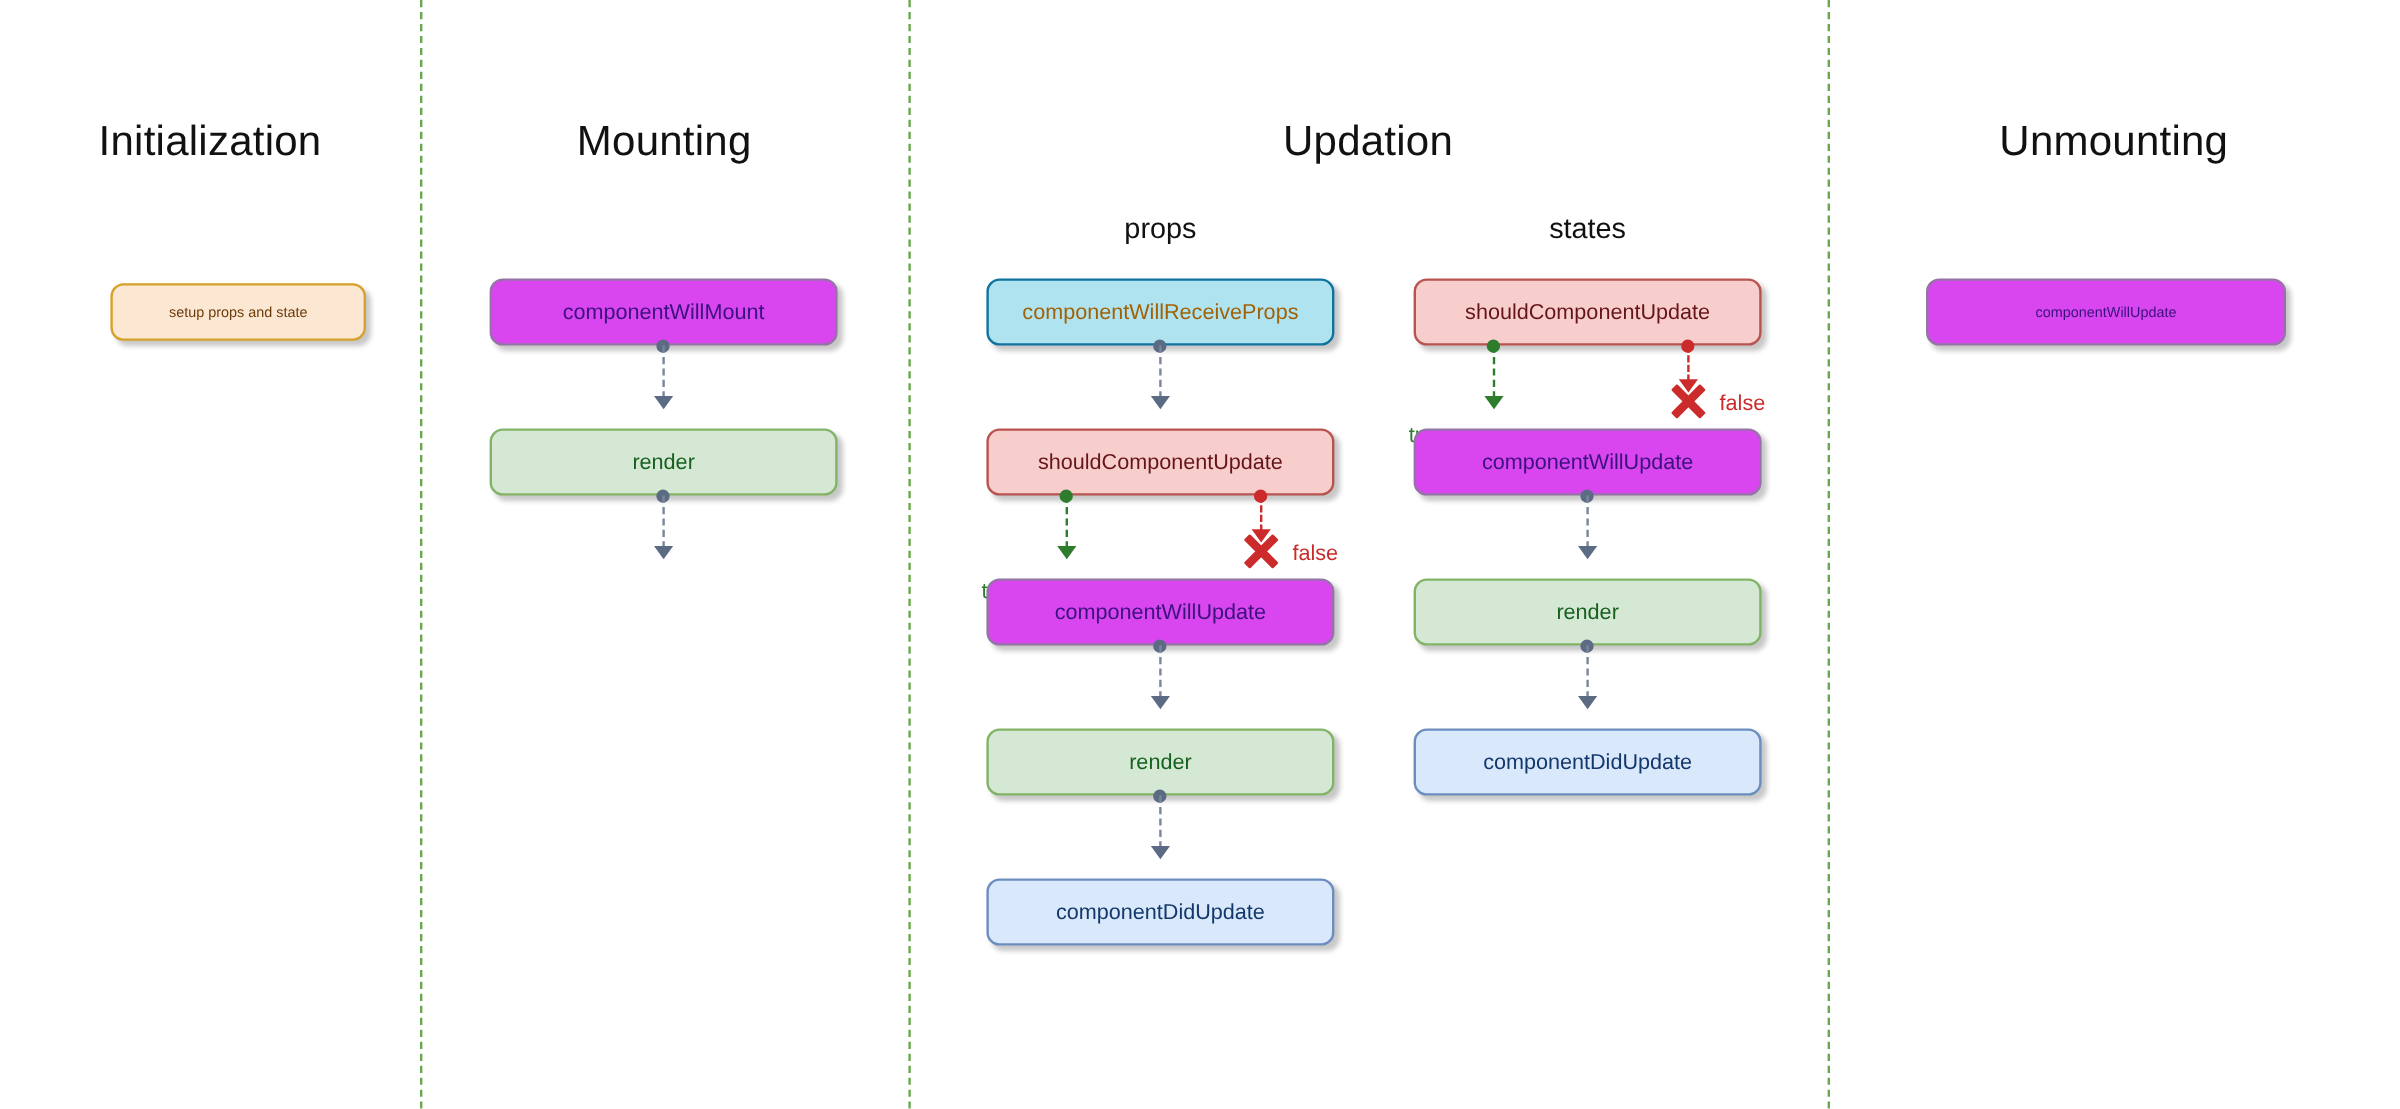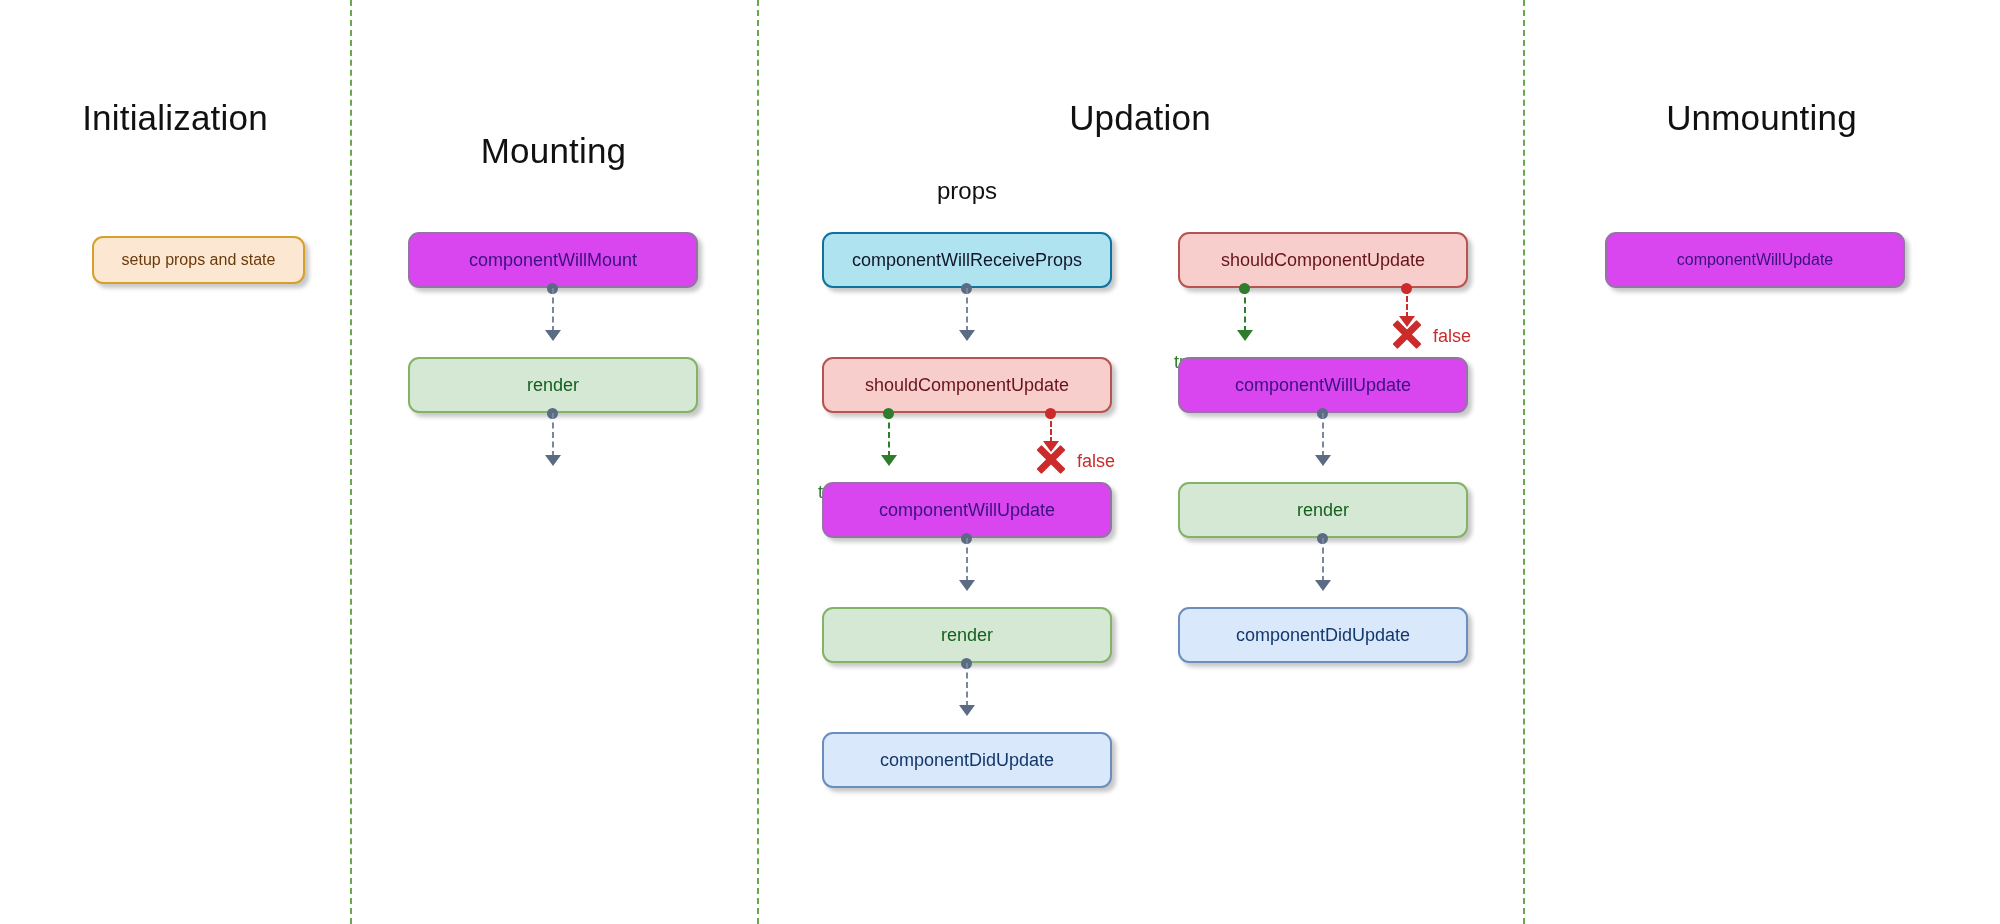--- a/index.html
+++ b/index.html
@@ -55,26 +55,26 @@
     align-items: center;
     justify-content: center;
     border-radius: 11px;
     border-width: 2px;
     border-style: solid;
     font-size: 18px;
     line-height: 1;
     white-space: nowrap;
     box-shadow: 4px 4px 4px rgba(0, 0, 0, 0.22);
   }
-  .node.small { font-size: 16px; }
+  .node.small { font-size: 12px; }
 
   .n-purple { background: #d946ef; border-color: #9673a6; color: #3b117e; }
   .n-green  { background: #d5e8d4; border-color: #82b366; color: #16601f; }
   .n-blue   { background: #dae8fc; border-color: #6c8ebf; color: #13386b; }
-  .n-cyan   { background: #b0e3f0; border-color: #10739e; color: #0f172a; }
+  .n-cyan   { background: #b0e3f0; border-color: #10739e; color: #a16207; }
   .n-red    { background: #f8cecc; border-color: #b85450; color: #66141c; }
   .n-orange { background: #fce8d2; border-color: #d6a02a; color: #6b3a0b; }
 
   
   .connector {
     position: absolute;
     width: 0;
     border-left-width: 2px;
     border-left-style: dashed;
   }
@@ -137,25 +137,26 @@
 </head>
 <body>
 
 <div id="stage">
 
   <div class="separator" style="left:350px;"></div>
   <div class="separator" style="left:757px;"></div>
   <div class="separator" style="left:1523px;"></div>
 
   <div class="section-title" style="left:0px; top:98px; width:350px;">Initialization</div>
-  <div class="section-title" style="left:350px; top:98px; width:407px;margin-top:33px;">Mounting</div>
+  <div class="section-title" style="left:350px; top:98px; width:407px;">Mounting</div>
   <div class="section-title" style="left:757px; top:98px; width:766px;">Updation</div>
   <div class="section-title" style="left:1523px; top:98px; width:477px;">Unmounting</div>
 
   <div class="sub-title" style="left:822px; top:177px; width:290px;">props</div>
+  <div class="sub-title" style="left:1178px; top:177px; width:290px;">states</div>
 
   <div class="node n-orange small" style="left:92px; top:236px; width:213px; height:48px;">setup props and state</div>
 
   <div class="node n-purple" style="left:408px; top:232px; width:290px; height:56px;">componentWillMount</div>
   <div class="dot d-gray" style="left:547px; top:283px;"></div>
   <div class="connector c-gray" style="left:552px; top:288px; height:44px;"></div>
   <div class="arrowhead a-gray" style="left:545px; top:330px;"></div>
 
   <div class="node n-green" style="left:408px; top:357px; width:290px; height:56px;">render</div>
   <div class="dot d-gray" style="left:547px; top:408px;"></div>

